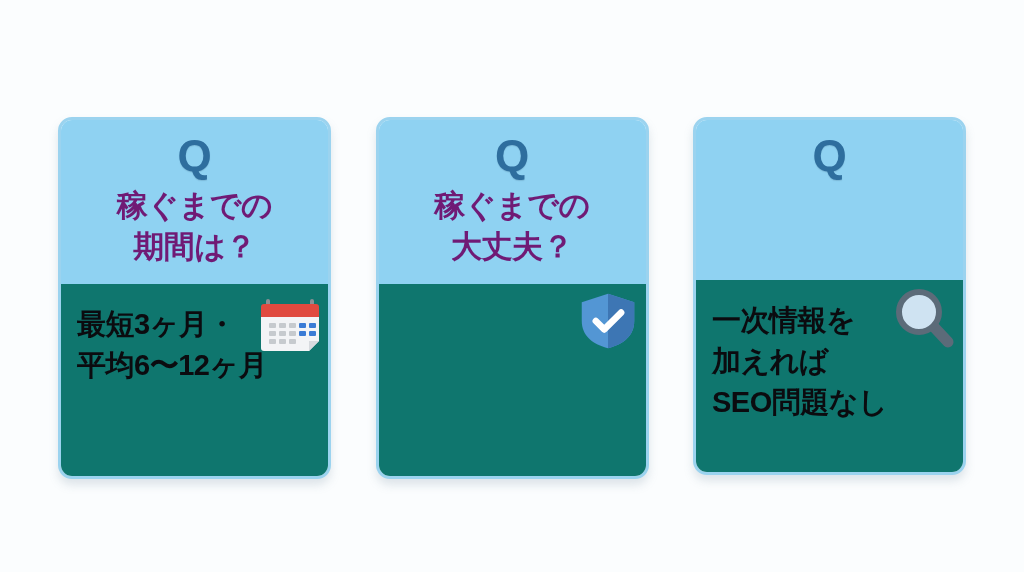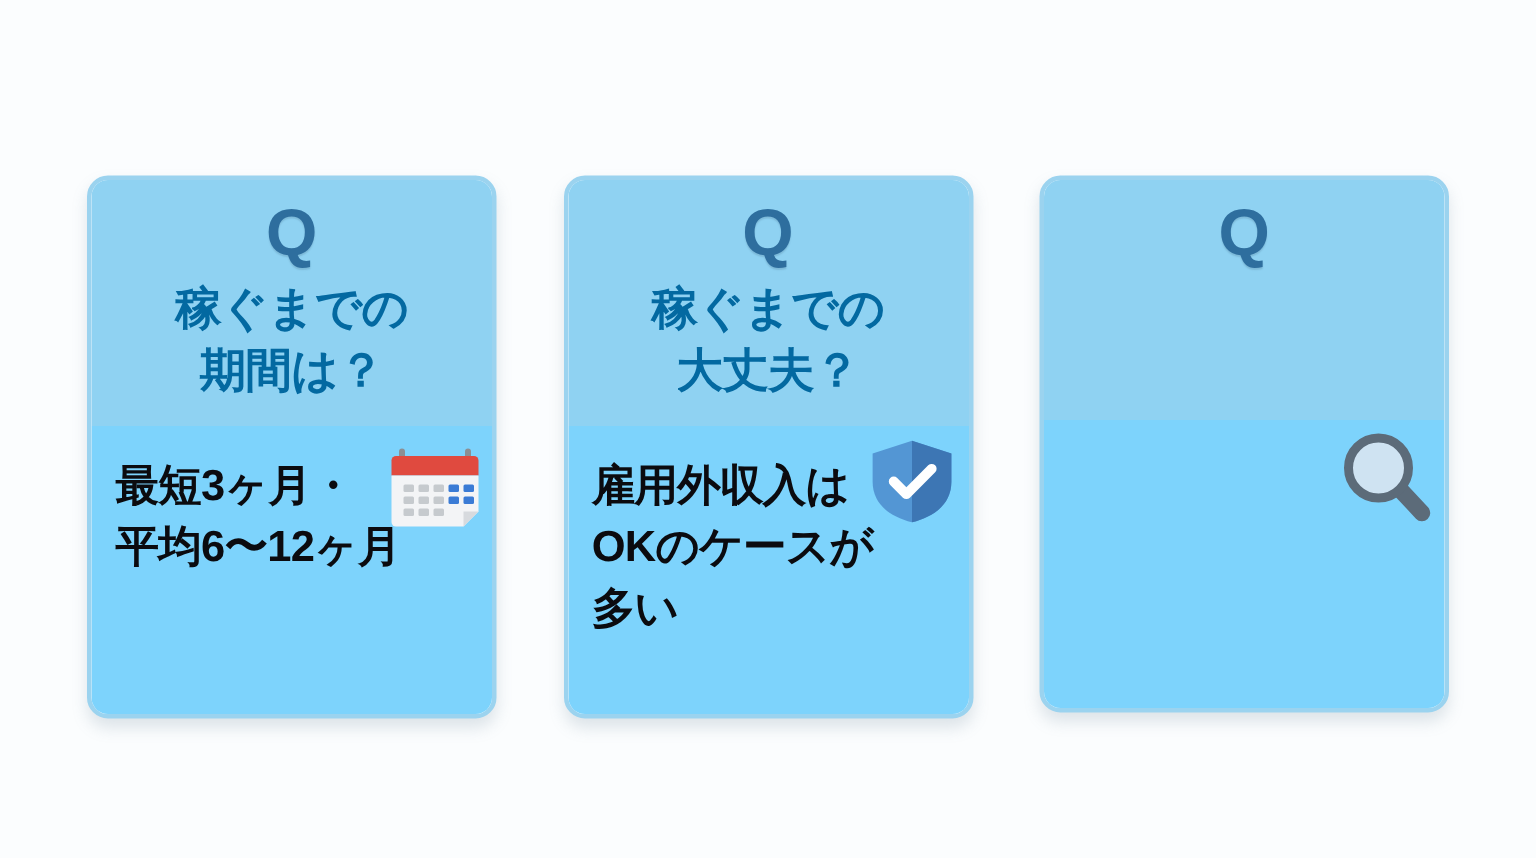--- a/index.html
+++ b/index.html
@@ -65,29 +65,29 @@
     color: #2e6e9e;
     letter-spacing: 0px;
     margin: 2px 0 8px 0;
     font-family: "Liberation Sans", "DejaVu Sans", sans-serif;
     text-shadow: 0 1px 1px rgba(40,70,100,0.18);
   }
 
   .card-title {
     font-size: 31px;
     font-weight: bold;
-    color: #0369a1;
+    color: #701a75;
     line-height: 1.32;
     letter-spacing: -0.5px;
     white-space: pre-line;
   }
 
   .card-body {
     position: relative;
-    background: #7dd3fc;
+    background: #0f766e;
     flex: 1 1 auto;
     padding: 20px 14px 20px 16px;
     box-sizing: border-box;
     min-height: 192px;
   }
 
   .card-answer {
     position: relative;
     z-index: 2;
     font-size: 29px;
@@ -165,34 +165,34 @@
 大丈夫？</div>
       </div>
       <div class="card-body">
         <span class="card-emoji">
           <svg viewBox="0 0 64 64" xmlns="http://www.w3.org/2000/svg">
             <path d="M32 3 L60 12 v20 c0 16-12 25-28 29 C16 57 4 48 4 32 V12 L32 3z" fill="#5396d4"></path>
             <path d="M32 3 L60 12 v20 c0 16-12 25-28 29 V3z" fill="#3d76b4"></path>
             <path d="M19 32 l9 9 l18-18" fill="none" stroke="#ffffff" stroke-width="7" stroke-linecap="round" stroke-linejoin="round"></path>
           </svg>
         </span>
-        <div class="card-answer">雇用外収入は
-OKのケースが
-多い</div>
       </div>
     </div>
 
     <div class="card card-3">
       <div class="card-header">
         <div class="q-badge">Q</div>
       </div>
       <div class="card-body">
         <span class="card-emoji">
           <svg viewBox="0 0 64 64" xmlns="http://www.w3.org/2000/svg">
             <line x1="41" y1="41" x2="55" y2="56" stroke="#5c6b79" stroke-width="11" stroke-linecap="round"></line>
             <circle cx="26" cy="26" r="20" fill="#cfe3f2" stroke="#5c6b79" stroke-width="6"></circle>
           </svg>
         </span>
+        <div class="card-answer">一次情報を
+加えれば
+SEO問題なし</div>
       </div>
     </div>
 
   </div>
 </div>
 
 </body></html>

